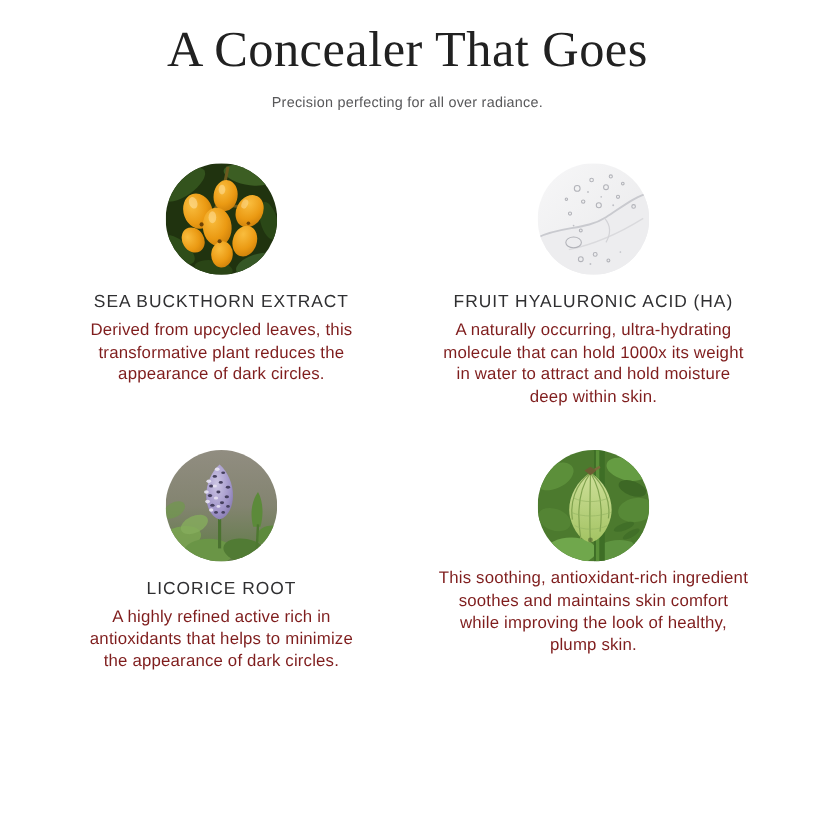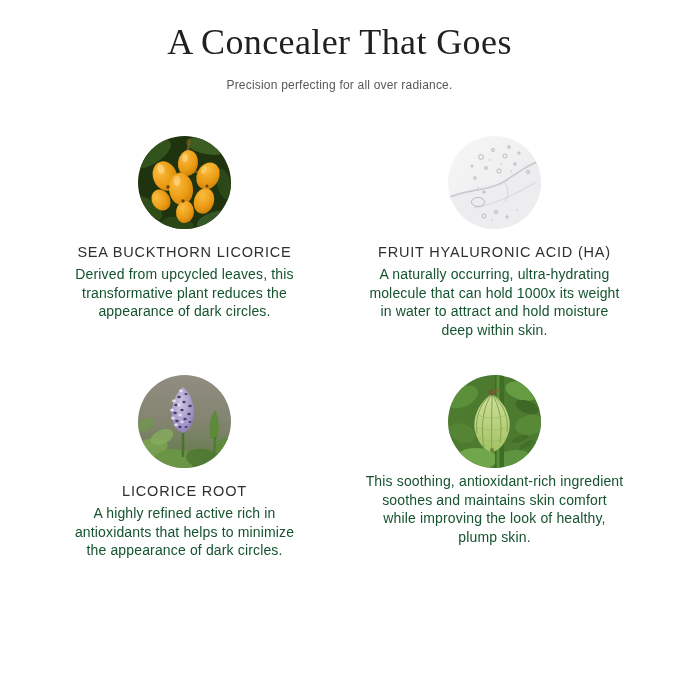--- a/index.html
+++ b/index.html
@@ -6,21 +6,21 @@
   body {
     width: 679px; height: 679px; overflow: hidden;
     font-family: "Liberation Sans", sans-serif;
   }
   .page { width: 679px; height: 679px; text-align: center; }
 
   .title {
     margin: 24px 0 0;
     font-family: "Liberation Serif", "DejaVu Serif", serif;
     font-weight: 400;
-    font-size: 36px;
+    font-size: 42px;
     line-height: 37px;
     letter-spacing: 0.4px;
     color: #212121;
   }
   .t-line { display: block; }
 
   .subtitle {
     margin: 12px 0 0;
     font-size: 12px;
     line-height: 24px;
@@ -52,21 +52,21 @@
     line-height: 18px;
     font-weight: 400;
     letter-spacing: 0.8px;
     color: #2f2f31;
   }
   .ing-desc {
     margin: 4px 0 0;
     font-size: 14px;
     line-height: 18.5px;
     letter-spacing: 0.15px;
-    color: #14532d;
+    color: #7f1d1d;
     white-space: pre-line;
   }
 </style>
 </head>
 <body>
 
 <div class="page">
 
   <h1 class="title">
     <span class="t-line">A Concealer That Goes</span>
@@ -103,21 +103,21 @@
           <ellipse cx="47" cy="76" rx="9" ry="11" fill="url(#sbBerry)" transform="rotate(5 47 76)"></ellipse>
           <circle cx="30" cy="51" r="1.7" fill="#6d4206"></circle>
           <circle cx="45" cy="65" r="1.7" fill="#6d4206"></circle>
           <circle cx="69" cy="50" r="1.5" fill="#6d4206"></circle>
           <ellipse cx="23" cy="33" rx="3.4" ry="5" fill="#ffe4a6" opacity="0.55" transform="rotate(-20 23 33)"></ellipse>
           <ellipse cx="47" cy="22" rx="2.8" ry="4" fill="#ffe4a6" opacity="0.5"></ellipse>
           <ellipse cx="39" cy="45" rx="3.2" ry="5" fill="#ffe4a6" opacity="0.5"></ellipse>
           <ellipse cx="66" cy="34" rx="2.6" ry="4" fill="#ffe4a6" opacity="0.45" transform="rotate(25 66 34)"></ellipse>
         </svg>
       </div>
-      <h2 class="ing-name">SEA BUCKTHORN LICORICE</h2>
+      <h2 class="ing-name">SEA BUCKTHORN EXTRACT</h2>
       <p class="ing-desc">Derived from upcycled leaves, this
 transformative plant reduces the
 appearance of dark circles.</p>
     </div>
 
     <div class="cell">
       <div class="circle" aria-label="hyaluronic-acid-gel-texture-photo">
         <svg viewBox="0 0 93 93" xmlns="http://www.w3.org/2000/svg">
           <defs>
             <linearGradient id="gelBg" x1="0" y1="0" x2="1" y2="1">

